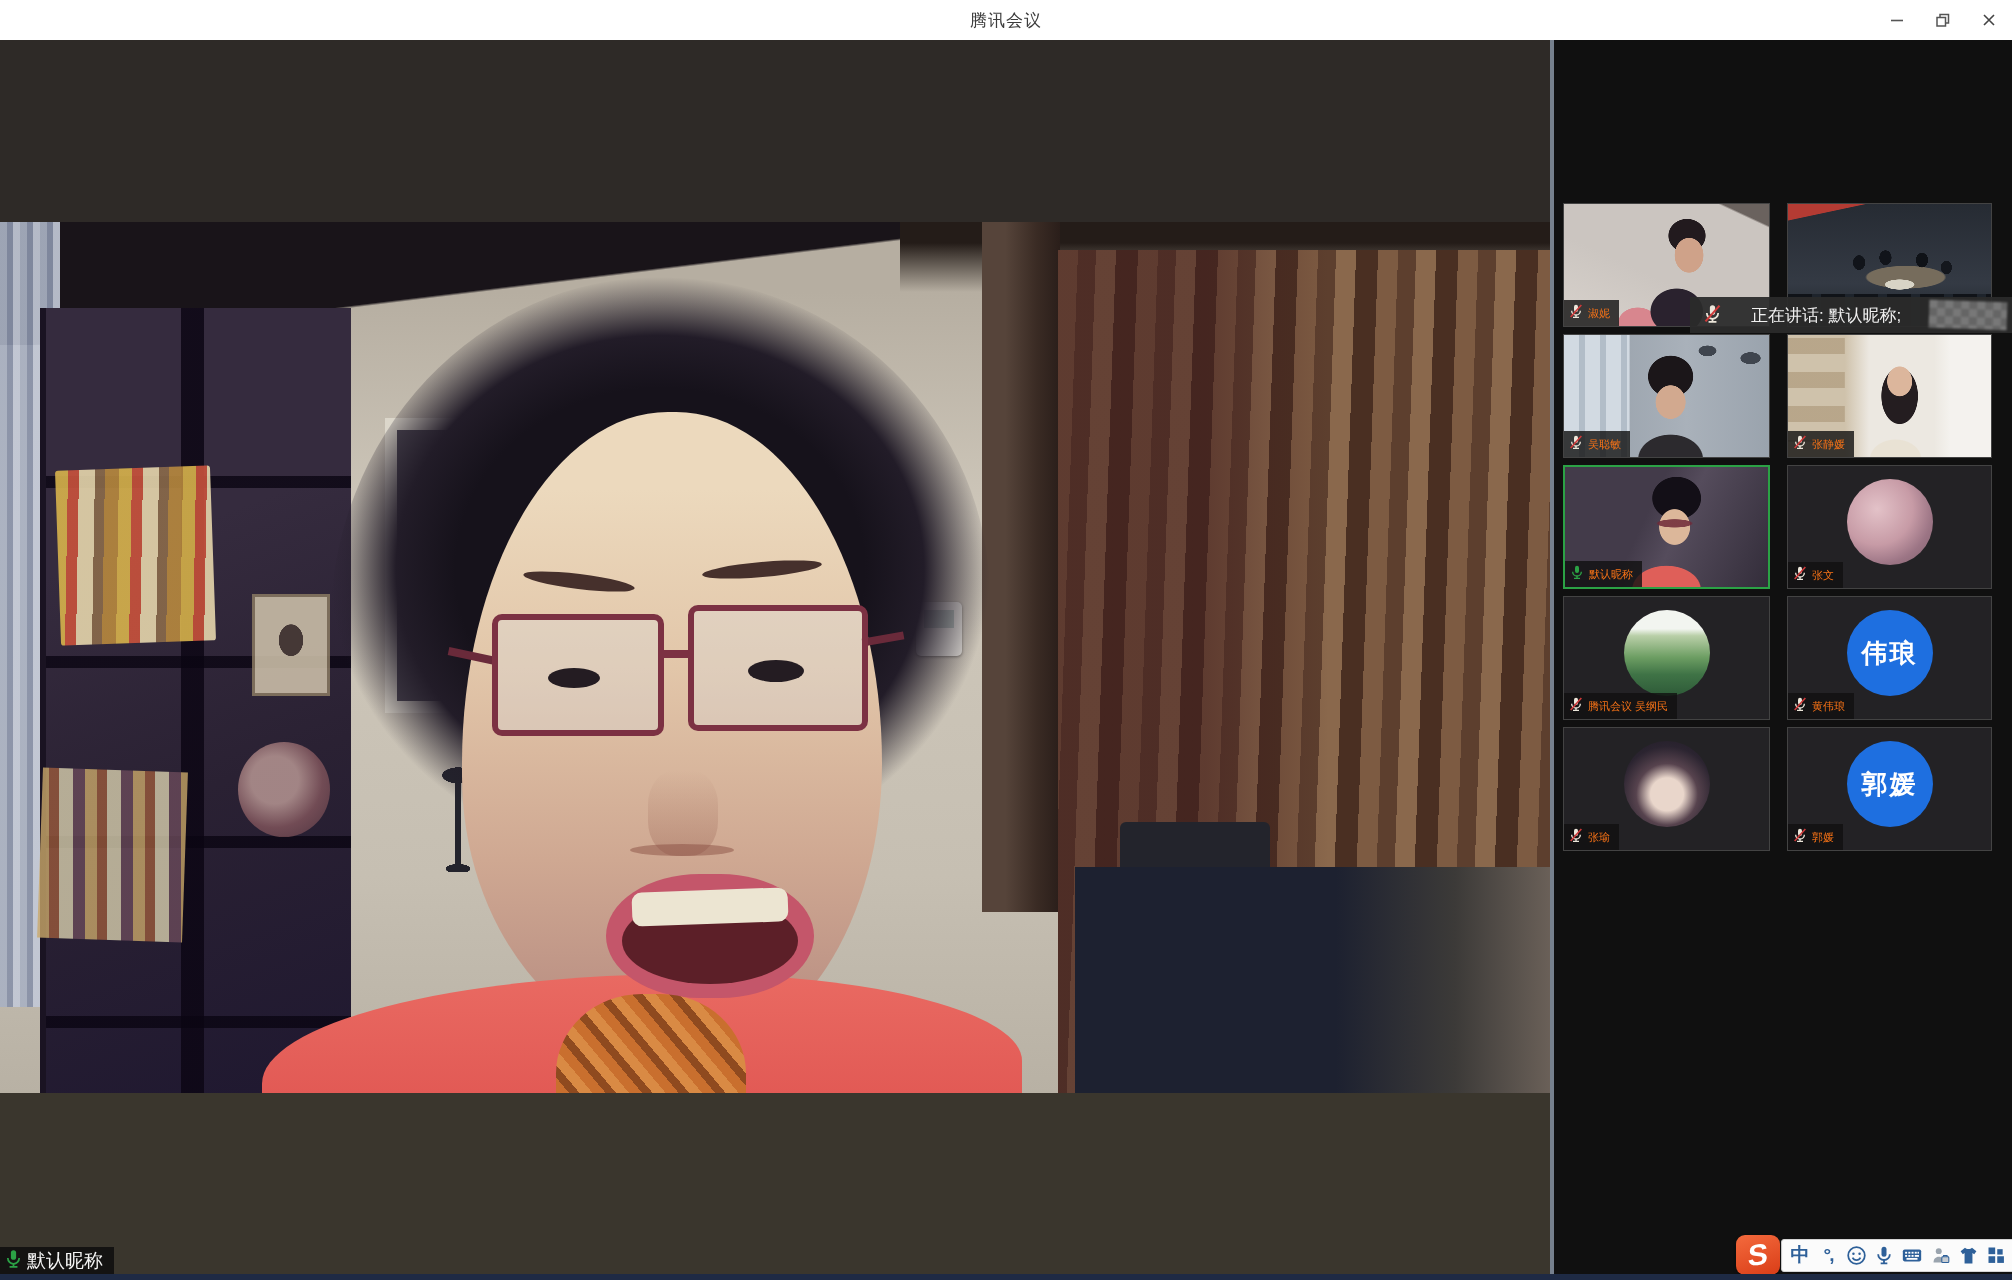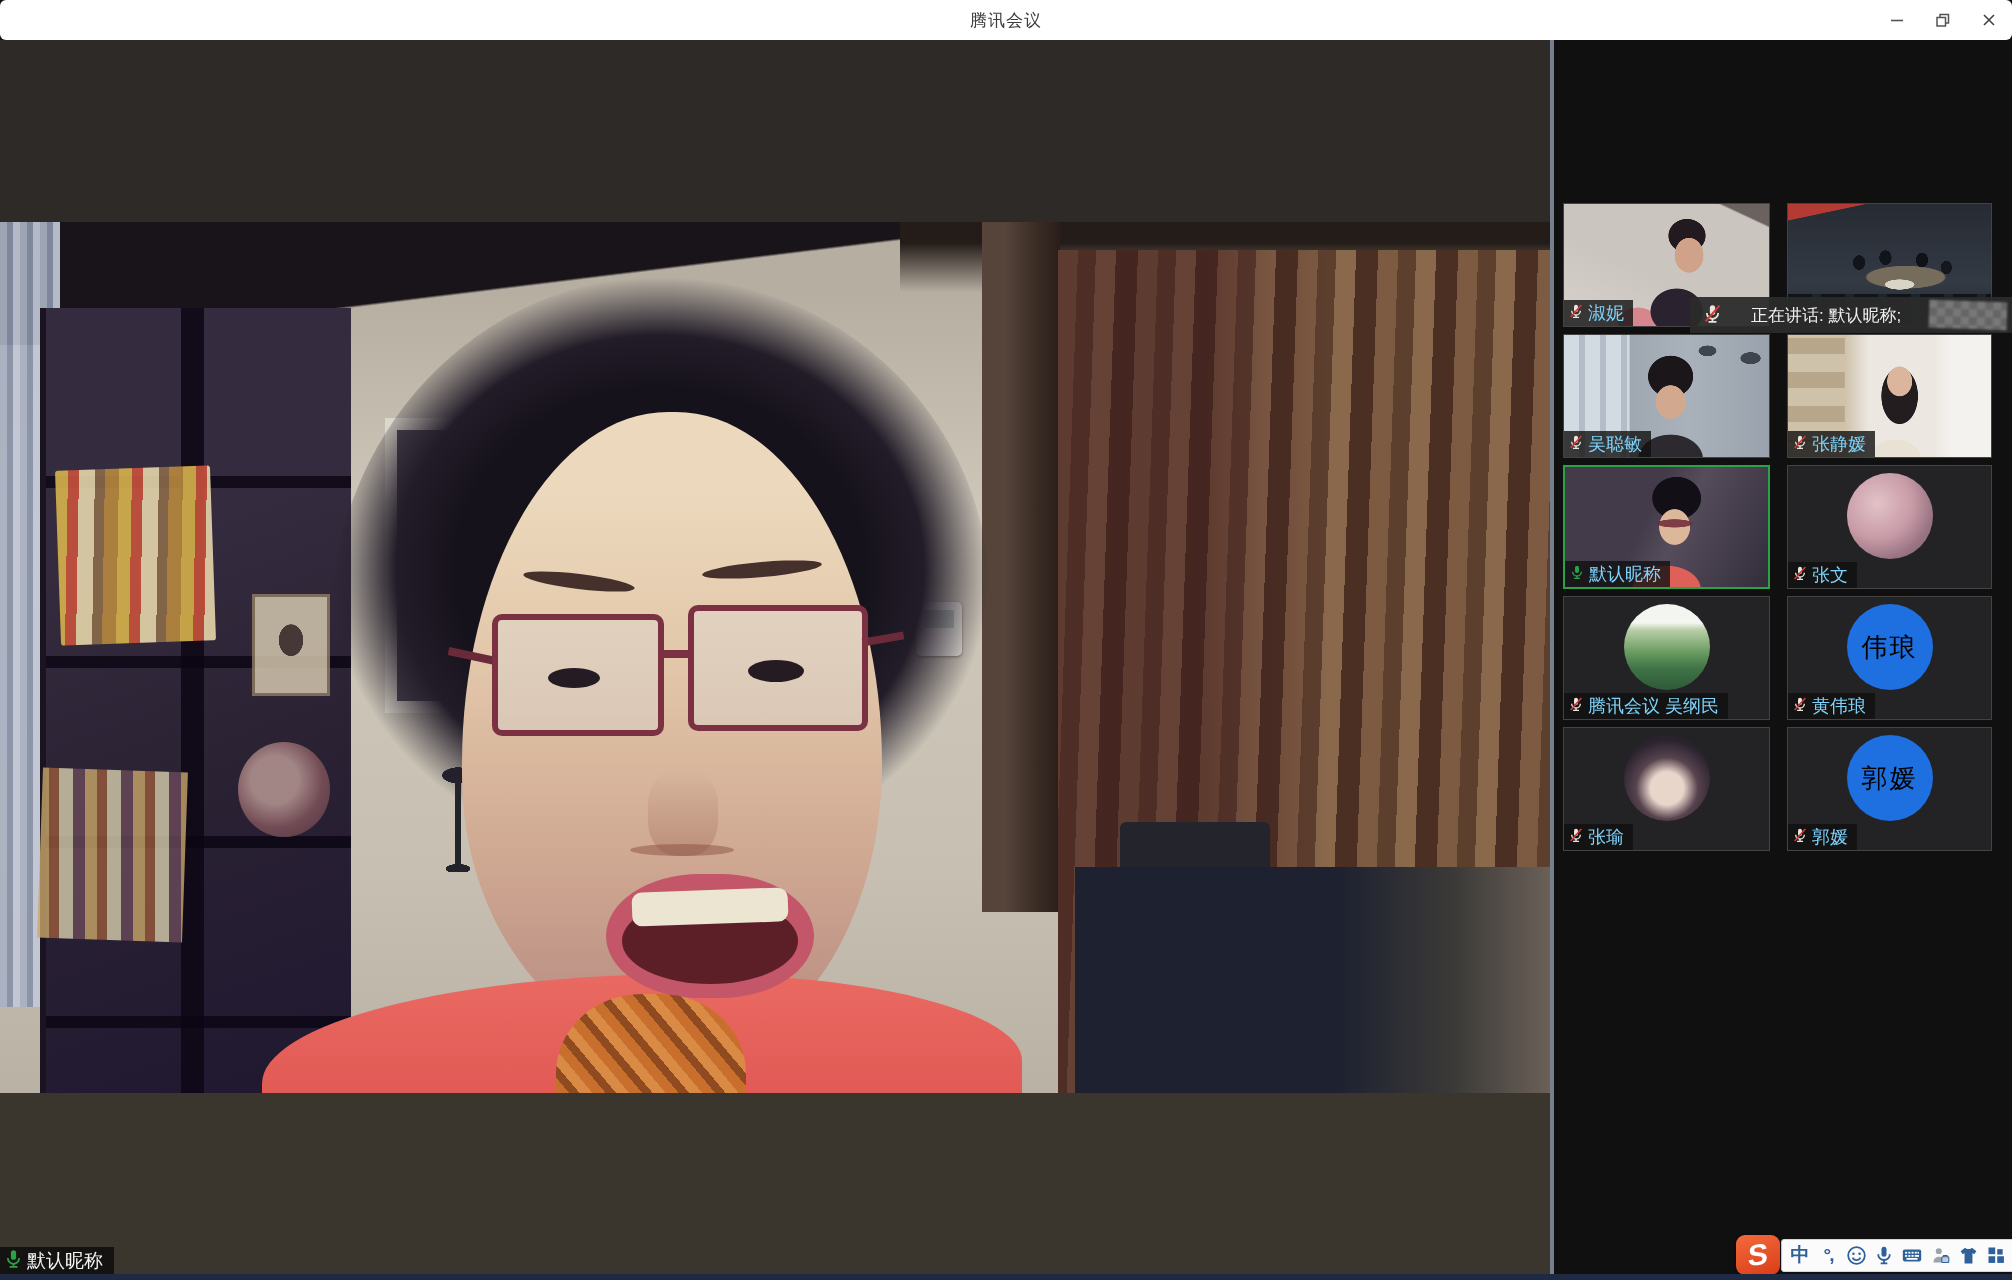--- a/index.html
+++ b/index.html
@@ -1,20 +1,20 @@
 <!DOCTYPE html>
 <html><head>
 <meta charset="utf-8">
 <style>
   html,body{margin:0;padding:0;background:#000;}
   .screen{position:relative;width:2012px;height:1280px;overflow:hidden;
     font-family:"Liberation Sans",sans-serif;background:#101010;}
 
   
-  .titlebar{position:absolute;left:0;top:0;width:100%;height:40px;background:#ffffff;z-index:40;border-radius:6px;}
+  .titlebar{position:absolute;left:0;top:0;width:100%;height:40px;background:#ffffff;z-index:40;}
   .titlebar .title{position:absolute;left:50%;top:50%;transform:translate(-50%,-50%);
     font-size:17px;color:#3c3c3c;letter-spacing:1px;}
   .win-controls{position:absolute;right:0;top:0;height:40px;display:flex;align-items:center;}
   .win-btn{width:46px;height:40px;display:flex;align-items:center;justify-content:center;cursor:default;}
   .win-btn svg{display:block;}
 
   
   .content{position:absolute;left:0;top:40px;width:2012px;height:1240px;}
   .main-pane{position:absolute;left:0;top:0;width:1550px;height:1240px;background:#2e2a27;}
   .pane-divider{position:absolute;left:1550px;top:0;width:4px;height:1240px;background:#76808d;}
@@ -94,24 +94,24 @@
 
   
   .grid{position:absolute;left:9px;top:163px;display:grid;grid-template-columns:207px 205px;
     grid-auto-rows:124px;column-gap:17px;row-gap:7px;}
   .tile{position:relative;background:#232225;border:1px solid #434343;box-sizing:border-box;overflow:hidden;}
   .tile.active{border:2px solid #2BA245;}
   .tile-visual{position:absolute;inset:0;}
   .tile-visual::before{content:"";position:absolute;inset:0;}
   .tile-label{position:absolute;left:0;bottom:0;height:26px;display:inline-flex;align-items:center;gap:4px;
     padding:0 9px 0 4px;background:rgba(16,16,16,.8);z-index:3;max-width:96%;}
-  .tile-label .nm{color:#7dd3fc;font-size:18px;white-space:nowrap;text-align:right;}
-
-  .avatar-circle{position:absolute;left:50%;top:50px;transform:translate(-50%,-50%);width:86px;height:86px;
-    border-radius:50%;display:flex;align-items:center;justify-content:center;color:#000000;font-size:26px;letter-spacing:2px;}
+  .tile-label .nm{color:#f97316;font-size:11px;white-space:nowrap;text-align:right;}
+
+  .avatar-circle{position:absolute;left:50%;top:56px;transform:translate(-50%,-50%);width:86px;height:86px;
+    border-radius:50%;display:flex;align-items:center;justify-content:center;color:#ffffff;font-size:26px;letter-spacing:2px;font-weight:bold;}
   .av-blue{background:#1E6FE0;}
   .av-zhangwen{background:radial-gradient(circle at 35% 35%,#e3c2c8,#c79ba6 45%,#9c7585 70%,#7d5d6b);}
   .av-wugangmin{background:linear-gradient(180deg,#f2f5f0 0 22%,#b9cfa8 30%,#6d9e63 55%,#3f7346 75%,#2e5a38);}
   .av-zhangyu{background:radial-gradient(circle at 50% 62%,#e9d6cb 24%,#57434e 45%,#2b2430 70%,#201b26);}
   .av-yuzhengwei{background:radial-gradient(circle at 60% 35%,#f5eede 0 30%,#dde6c2 45%,#c4d8a8 65%,#aec898);}
 
   
   .scene-shuni{background:linear-gradient(205deg,#6a625e 0 10%,#cbc5c0 11% 58%,#d8d2cc);}
   .scene-shuni::before{background:
     radial-gradient(24px 29px at 61% 42%,#cfa289 59%,rgba(0,0,0,0) 61%),

